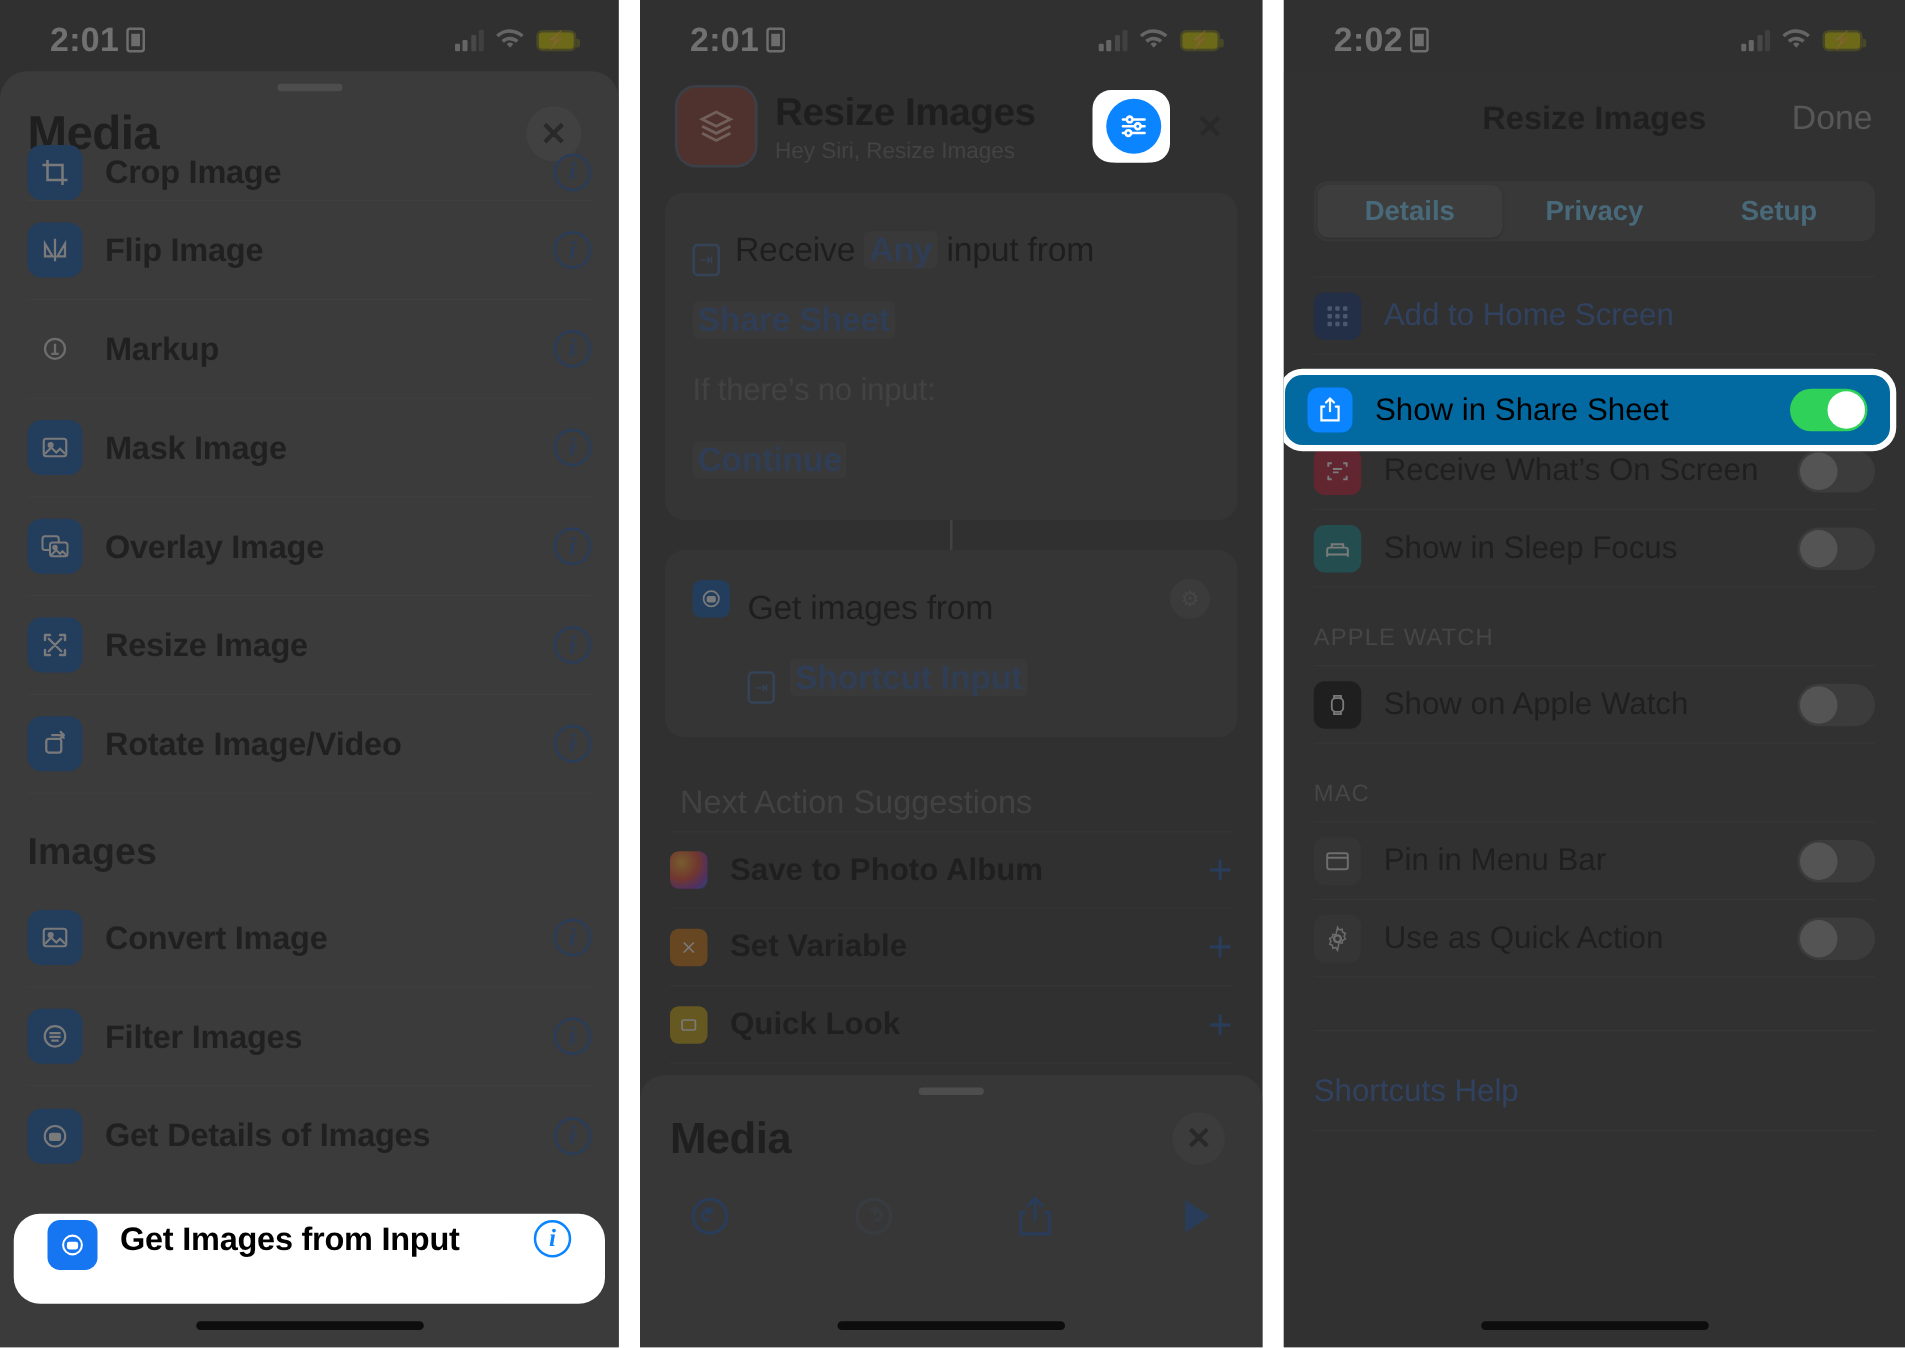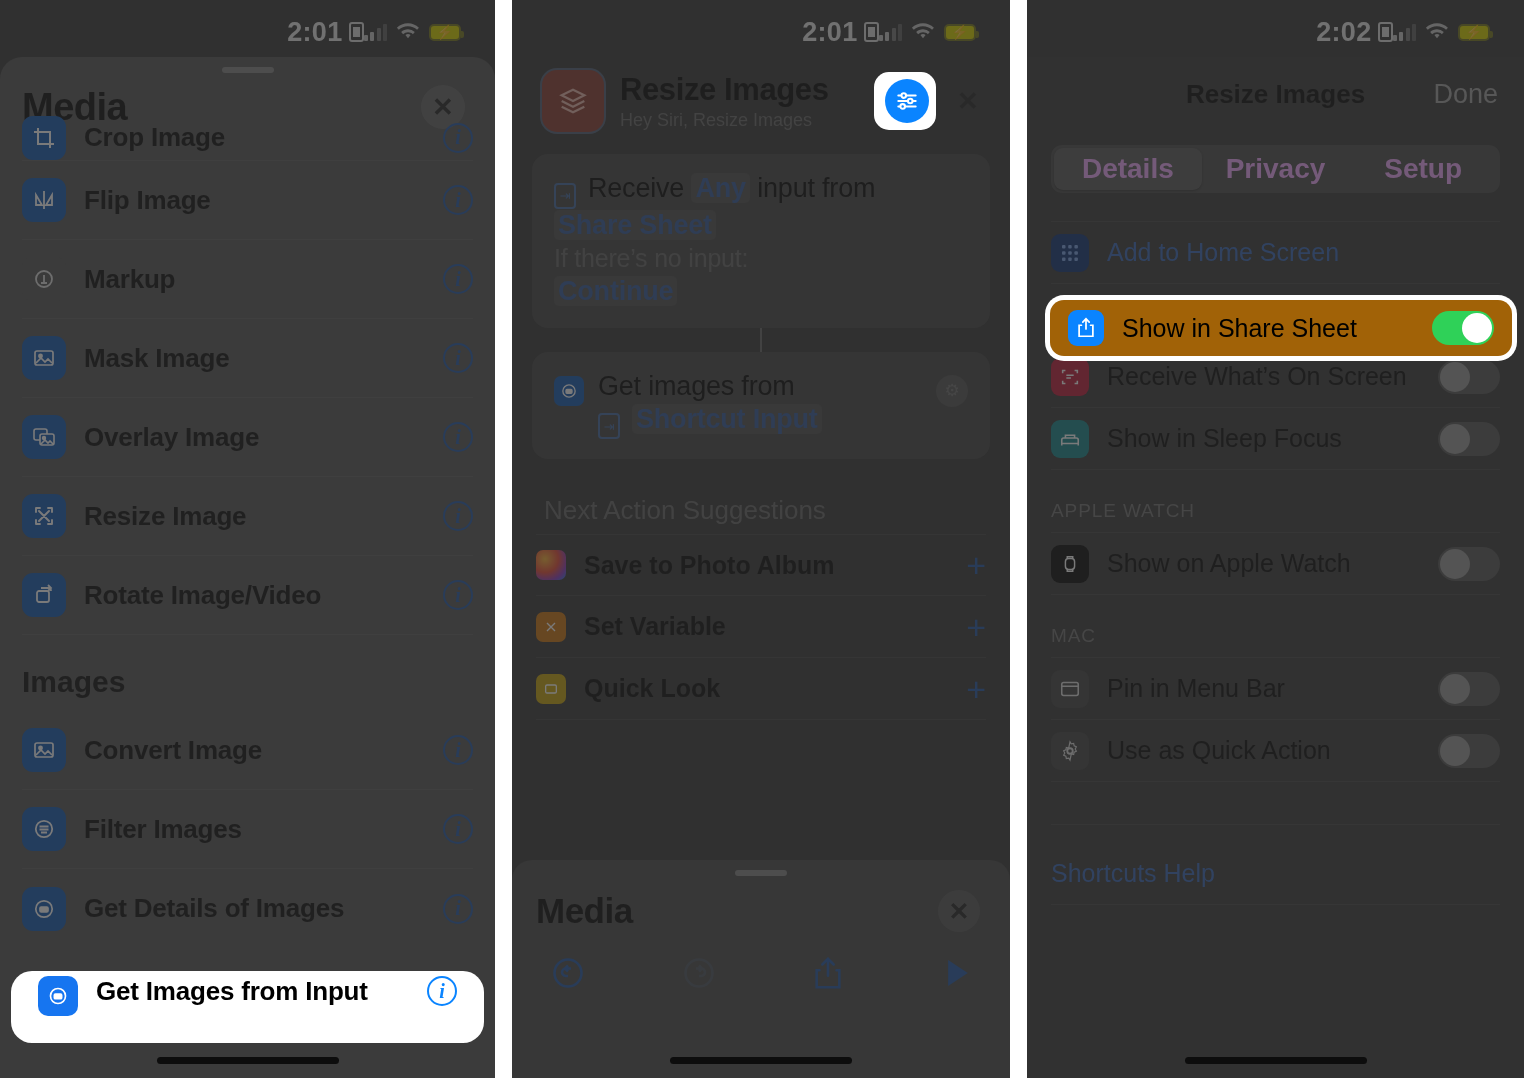--- a/index.html
+++ b/index.html
@@ -27,21 +27,21 @@
   .p1 { width: 495px; }
   .gap { width: 17px; background:#ffffff; flex:0 0 auto; height:1078px; }
   .p2 { width: 498px; }
   .p3 { width: 497px; }
 
   
   .statusbar {
     height: 64px;
     display: flex;
     align-items: center;
-    justify-content: flex-end;
+    justify-content: space-between;
     padding: 0 34px 0 40px;
     color: #e9e9e9;
     position: relative;
     z-index: 5;
   }
   .status-time {
     font-size: 27px;
     font-weight: bold;
     letter-spacing: .3px;
     display: flex;
@@ -206,21 +206,21 @@
   }
 
   .card {
     margin: 22px 20px 0;
     background:#4b4b4b;
     border-radius: 16px;
     padding: 18px 22px 20px;
     position:relative;
   }
   .card-line {
-    font-size:27px; color:#0e0e0e; line-height:33px;
+    font-size:27px; color:#0e0e0e; line-height:56px;
     letter-spacing:-.2px; font-weight:400;
   }
   .tok-blue { color:#3a5f9e; font-weight:600; background:rgba(255,255,255,.05); border-radius:5px; padding:0 4px; }
   .tok-muted { color:#6d6d6d; font-size:25px; }
   .inline-ico {
     display:inline-flex; vertical-align:-3px; margin-right:12px;
     width:22px;height:26px; border:2px solid #4a6fa5; border-radius:4px;
     align-items:center;justify-content:center;
     color:#4a6fa5; font-size:13px;
   }
@@ -282,21 +282,21 @@
   .p3-nav-title { font-size:26px; font-weight:600; color:#121212; }
   .p3-done { position:absolute; right:26px; font-size:27px; color:#a3a3a3; font-weight:400; }
   .segmented {
     margin: 14px 24px 0;
     background:#515151;
     border-radius:11px;
     display:flex; height:48px; padding:3px;
   }
   .seg {
     flex:1; display:flex;align-items:center;justify-content:center;
-    font-size:28px; font-weight:bold; color:#f0abfc; border-radius:9px;
+    font-size:22px; font-weight:bold; color:#7dd3fc; border-radius:9px;
   }
   .seg.active { background:#606060; box-shadow:0 1px 2px rgba(0,0,0,.25); }
 
   .p3-group { margin: 28px 24px 0; border-top:1px solid rgba(255,255,255,.08); }
   .p3-row {
     display:flex;align-items:center; height:62px;
     border-bottom:1px solid rgba(255,255,255,.08);
     position:relative;
   }
   .p3-ico { width:38px;height:38px;border-radius:9px;flex:0 0 auto;
@@ -312,22 +312,22 @@
     background:#9b9b9b;
   }
   .toggle.on { background:#2fd158; }
   .toggle.on .knob { left:30px; background:#fff; }
 
   .p3-section-title {
     font-size:19px;color:#767676;letter-spacing:.9px;font-weight:400;
     padding: 30px 0 10px 24px;
   }
   .p3-hl {
-    position:absolute; left:23px; right:12px;
-    background:#a16207; border-radius:14px;
+    position:absolute; left:1px; right:12px;
+    background:#0369a1; border-radius:14px;
     display:flex; align-items:center;
     padding: 0 18px; height:56px; z-index:60;
     box-shadow: 0 0 0 5px #fff;
   }
   .p3-hl .p3-label { color:#000; font-weight:400; }
   .p3-hl .p3-ico { width:36px;height:36px; }
   .help-row { padding-top:18px; }
 </style>
 </head>
 <body>

